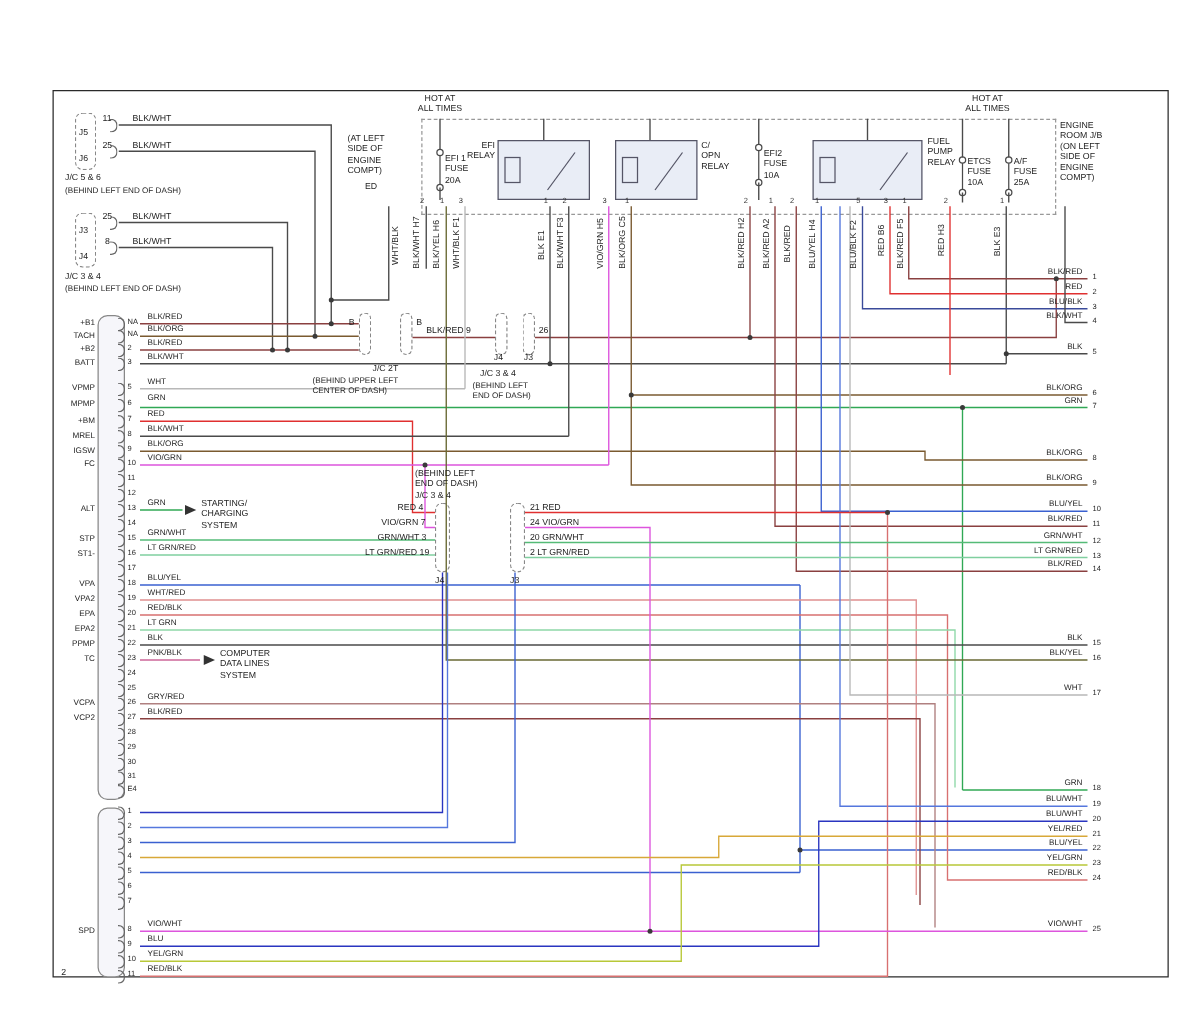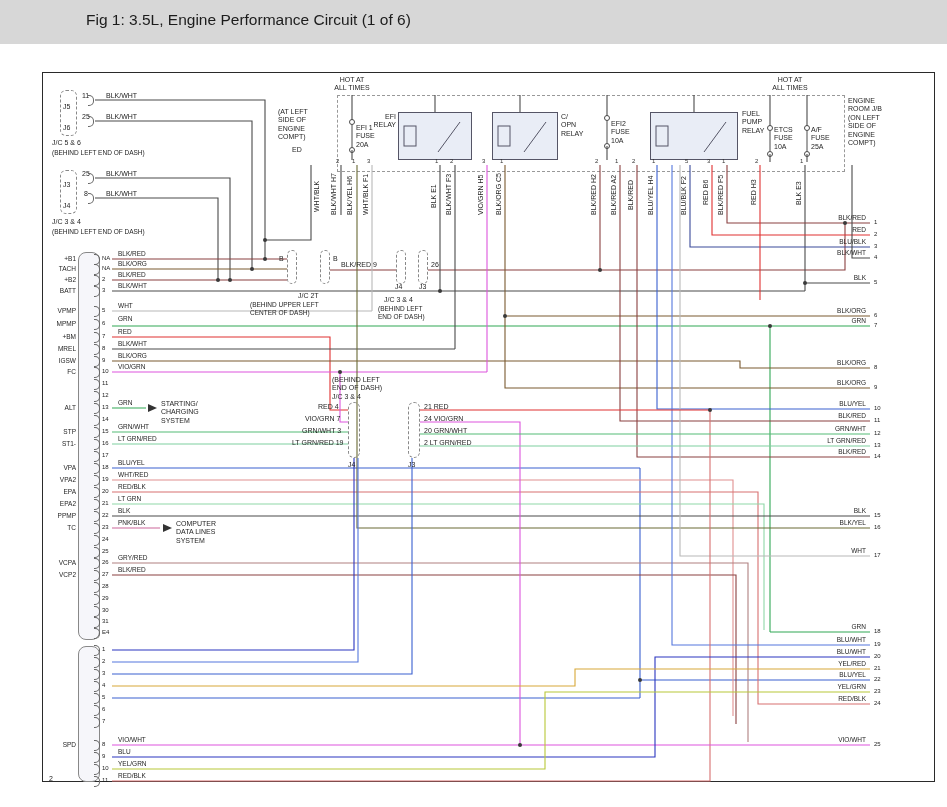--- a/index.html
+++ b/index.html
@@ -17,23 +17,20 @@
   .pn{position:absolute;font-size:6px;color:#333;z-index:5;}
   .nm{position:absolute;font-size:6.5px;color:#1e1e1e;text-align:right;width:32px;z-index:5;}
   .pin{position:absolute;font-size:6px;color:#1e1e1e;z-index:5;}
   .wc{position:absolute;font-size:6.5px;color:#1e1e1e;z-index:5;white-space:nowrap;}
   .arc{position:absolute;width:5px;height:9px;border:1px solid #666;border-left:none;border-radius:0 5px 5px 0;z-index:6;}
 </style>
 </head>
 <body>
 
 <div id="page">
-  <div id="appbar">
-    <div id="title">Fig 1: 3.5L, Engine Performance Circuit (1 of 6)</div>
-  </div>
   <div id="diagram">
       <div class="box" style="left: 42px; top: 72px; width: 893px; height: 710px; border-radius: 0px; border-color: rgb(42, 42, 42); background: transparent;"></div>
       <div class="box dashed" style="left: 337px; top: 95px; width: 508px; height: 77px; border-radius: 0px; border-color: rgb(153, 153, 153); background: transparent;"></div>
       <div class="box dashed" style="left: 60px; top: 90px; width: 17px; height: 46px; border-radius: 6px; border-color: rgb(136, 136, 136); background: transparent;"></div>
       <div class="box dashed" style="left: 60px; top: 170px; width: 17px; height: 44px; border-radius: 6px; border-color: rgb(136, 136, 136); background: transparent;"></div>
       <div class="box dashed" style="left: 287px; top: 250px; width: 10px; height: 34px; border-radius: 5px; border-color: rgb(136, 136, 136); background: transparent;"></div>
       <div class="box dashed" style="left: 320px; top: 250px; width: 10px; height: 34px; border-radius: 5px; border-color: rgb(136, 136, 136); background: transparent;"></div>
       <div class="box dashed" style="left: 396px; top: 250px; width: 10px; height: 34px; border-radius: 5px; border-color: rgb(136, 136, 136); background: transparent;"></div>
       <div class="box dashed" style="left: 418px; top: 250px; width: 10px; height: 34px; border-radius: 5px; border-color: rgb(136, 136, 136); background: transparent;"></div>
       <div class="box dashed" style="left: 348px; top: 402px; width: 12px; height: 56px; border-radius: 6px; border-color: rgb(136, 136, 136); background: transparent;"></div>

